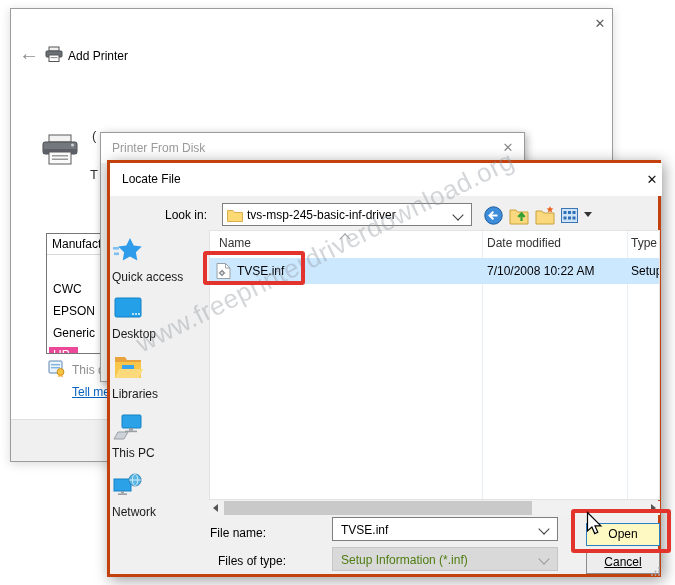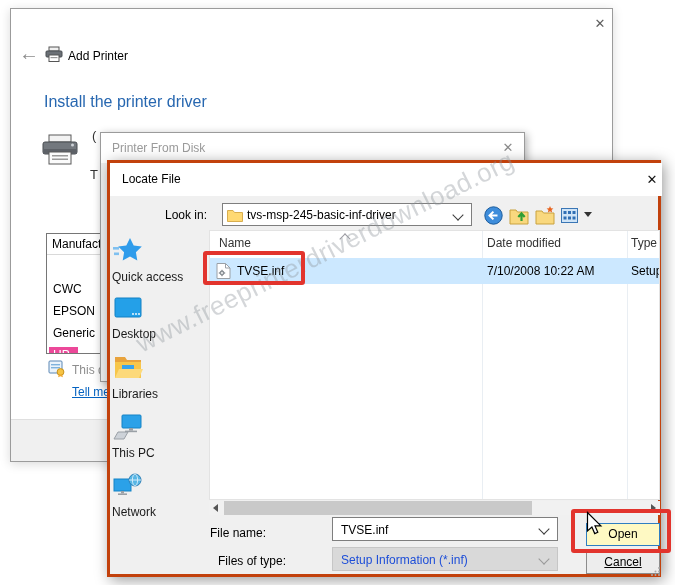--- a/index.html
+++ b/index.html
@@ -73,21 +73,21 @@
     border-top:4px solid transparent;border-bottom:4px solid transparent;border-right:5px solid #555;}
   .tri-r{position:absolute;right:4px;top:3px;width:0;height:0;
     border-top:4px solid transparent;border-bottom:4px solid transparent;border-left:5px solid #555;}
 
   .fn-label{left:100px;top:363px;}
   .fn-combo{left:222px;top:354px;width:226px;height:24px;background:#fff;
     border:1px solid #7e7e7e;box-sizing:border-box;}
   .fn-text{position:absolute;left:8px;top:5px;white-space:nowrap;}
   .ft-label{left:108px;top:391px;text-align:center;}
   .ft-combo{left:222px;top:384px;width:226px;height:24px;background:#d9d9d9;
-    border:1px solid #c6c6c6;box-sizing:border-box;color:#1d4ed8;}
+    border:1px solid #c6c6c6;box-sizing:border-box;color:#4d7c0f;}
   .btn{position:absolute;width:74px;height:23px;box-sizing:border-box;
     text-align:center;line-height:21px;font-size:12px;}
   .btn-open{left:476px;top:360px;background:#fef9c3;border:1px solid #2e7ec2;}
   .btn-cancel{left:476px;top:388px;background:#ededed;border:1px solid #8c8c8c;text-decoration:underline;}
 
   .sidebar{left:2px;top:72px;width:95px;height:292px;}
   .side-item{position:absolute;left:0;width:95px;}
   .side-label{margin-top:2px;color:#1b1b1b;}
 
   
@@ -106,21 +106,20 @@
 <div id="win-add" class="win nosel">
   <div class="abs ap-close">✕</div>
   <div class="abs ap-back">←</div>
   <svg class="abs" style="left:34px;top:37px" width="18" height="17">
     <rect x="4" y="1" width="10" height="4" fill="#f0f0f0" stroke="#555"></rect>
     <rect x="1" y="5" width="16" height="6" rx="1" fill="#6b7076" stroke="#4a4e53"></rect>
     <rect x="4" y="9" width="10" height="6.5" fill="#fff" stroke="#555"></rect>
     <rect x="5.5" y="11" width="7" height="1.2" fill="#9a9a9a"></rect>
   </svg>
   <div class="abs ap-title">Add Printer</div>
-  <div class="abs ap-heading">Install the printer driver</div>
   <svg class="abs" style="left:30px;top:125px" width="38" height="34">
     <rect x="8" y="1" width="22" height="7" fill="#f2f2f2" stroke="#5a5a5a"></rect>
     <rect x="2" y="8" width="34" height="12" rx="2" fill="#73787e" stroke="#484c51"></rect>
     <rect x="2" y="15" width="34" height="5" fill="#5d6167"></rect>
     <rect x="8" y="18" width="22" height="12" fill="#fbfbfb" stroke="#5a5a5a"></rect>
     <rect x="11" y="21" width="16" height="1.5" fill="#9a9a9a"></rect>
     <rect x="11" y="24.5" width="16" height="1.5" fill="#9a9a9a"></rect>
     <circle cx="31.5" cy="11" r="1.5" fill="#cfd3d8"></circle>
   </svg>
   <div class="abs frag" style="left:81px;top:119px">(</div>

